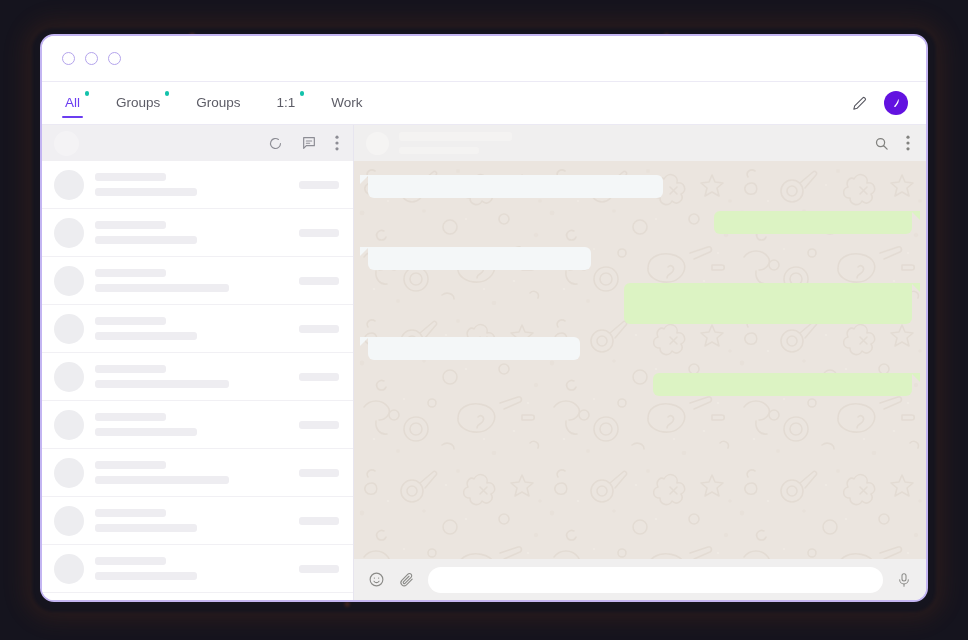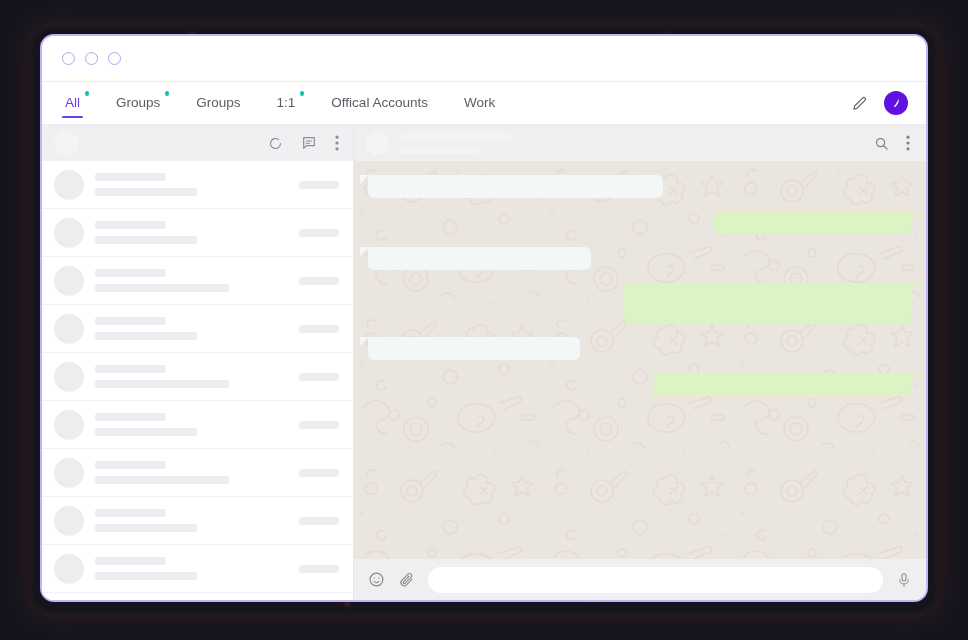--- a/index.html
+++ b/index.html
@@ -346,23 +346,20 @@
       <div class="tab">
         <span>Groups</span>
         <span class="badge"></span>
       </div>
       <div class="tab">
         <span>Groups</span>
       </div>
       <div class="tab">
         <span>1:1</span>
         <span class="badge"></span>
-      </div>
-      <div class="tab">
-        <span>Offical Accounts</span>
       </div>
       <div class="tab">
         <span>Work</span>
       </div>
 
       <div id="tabbar-right">
         <span id="compose-icon">
           <svg width="17" height="17" viewBox="0 0 24 24" fill="none" stroke="#55555e" stroke-width="1.5" stroke-linecap="round" stroke-linejoin="round">
             <path d="M4 20l4.5-1.2L20 7.3a1.8 1.8 0 0 0 0-2.5l-.8-.8a1.8 1.8 0 0 0-2.5 0L5.2 15.5 4 20z"></path>
           </svg>

